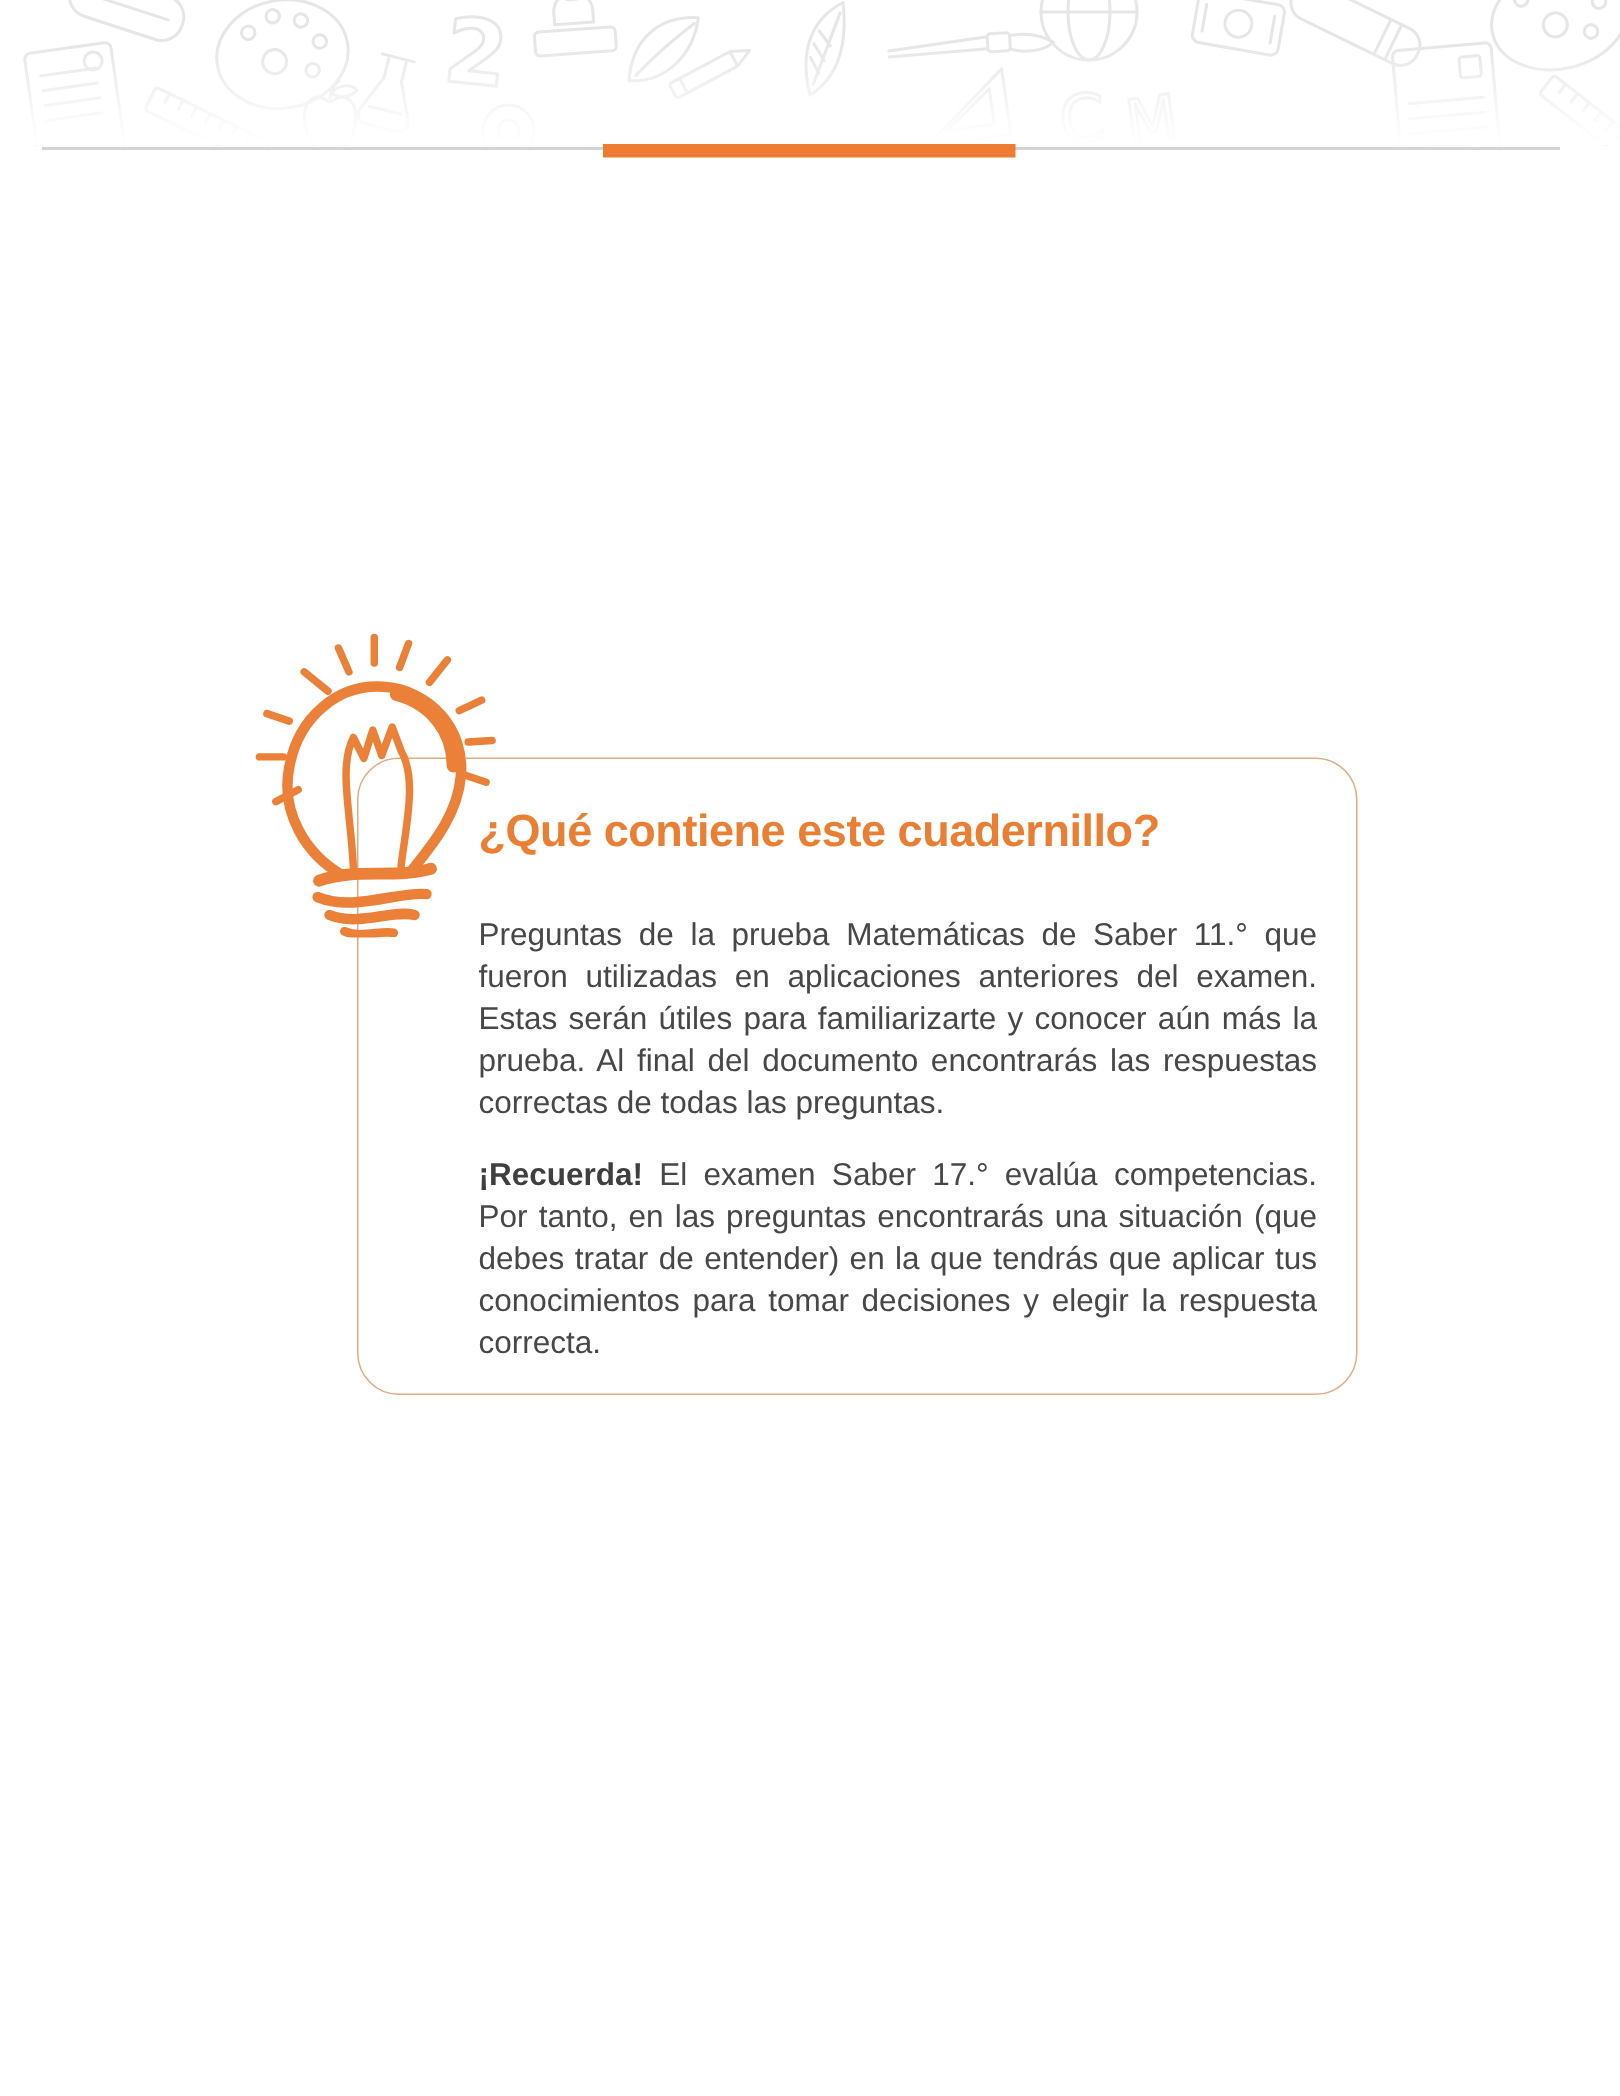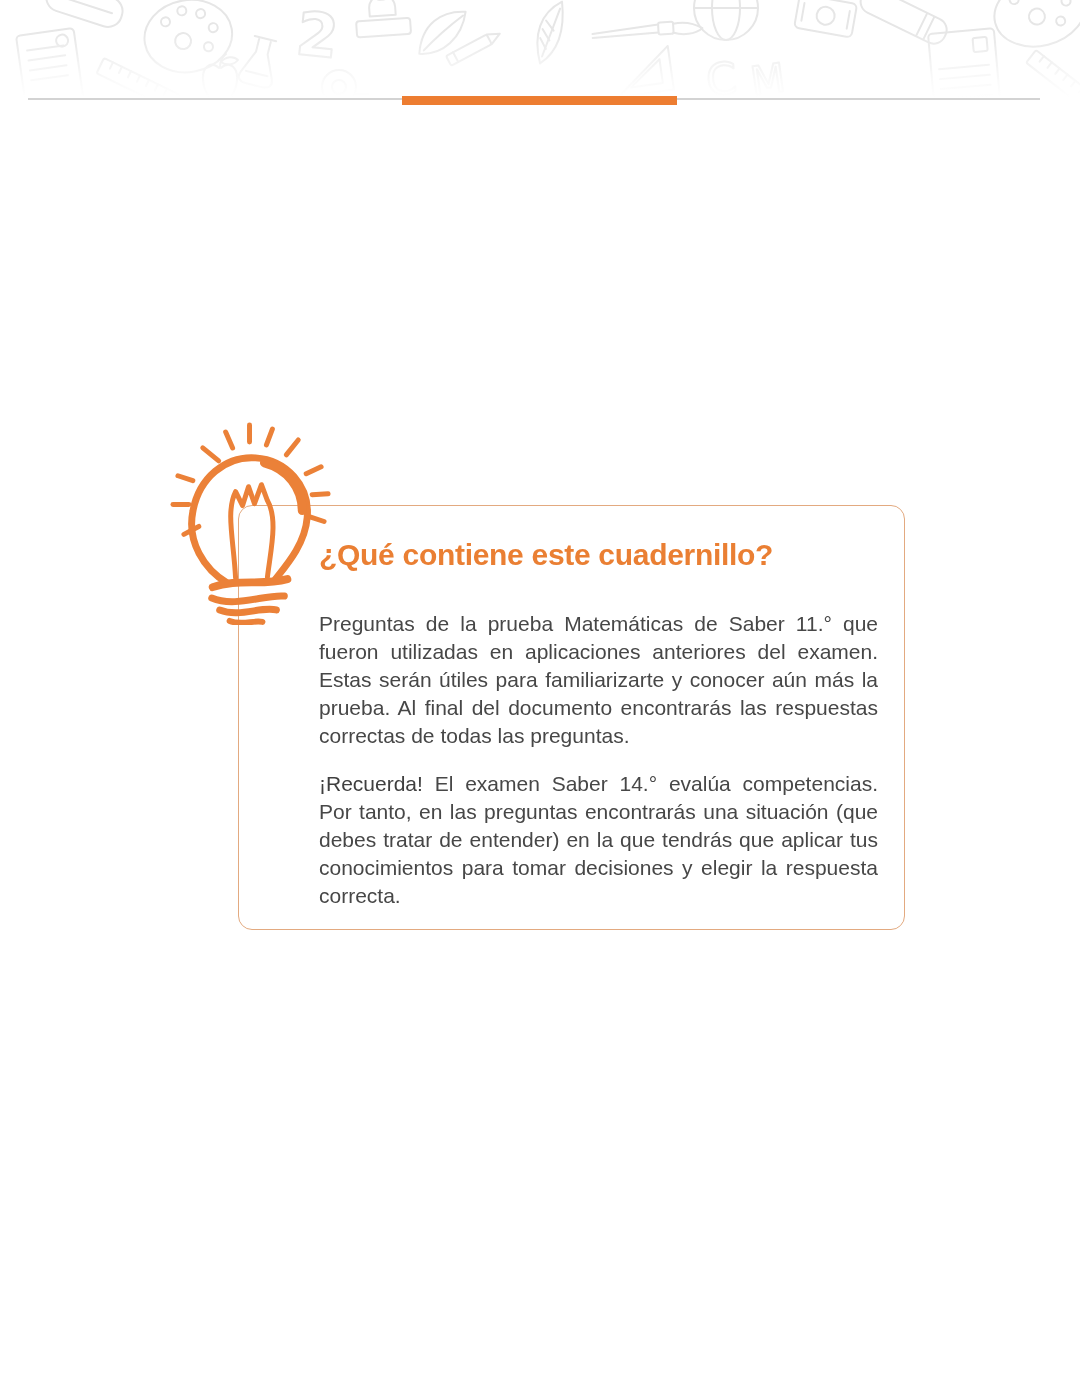--- a/index.html
+++ b/index.html
@@ -17,33 +17,33 @@
     pointer-events:none;
   }
   .divider { position:absolute; left:28px; top:98px; width:1012px; height:2px; background:#d3d3d3; z-index:1; }
   .accent-bar { position:absolute; left:402px; top:96px; width:275px; height:9px; background:#ed7d31; z-index:2; }
   
   .bulb { position:absolute; left:166px; top:416px; width:174px; height:209px; z-index:3; }
   
   .card {
     position:absolute; left:238px; top:505px; width:667px; height:425px;
     box-sizing:border-box; background:#ffffff;
-    border:1.5px solid #e3aa80; border-radius:14px;
+    border:1.5px solid #e3aa80; border-radius:28px;
     padding:30px 26px 0 80px; z-index:2;
   }
   .card-title {
     margin:0; font-size:30px; line-height:38px; font-weight:700;
     color:#ea7f33; letter-spacing:-0.3px;
   }
   .body-text {
     margin:36px 0 0 0; font-size:21px; line-height:28px;
     color:#474747; text-align:justify;
   }
   .body-text.second { margin-top:20px; }
-  .body-text strong { font-weight:400; color:#3f3f3f; }
+  .body-text strong { font-weight:700; color:#3f3f3f; }
 </style>
 </head>
 <body>
 
 <div class="page">
 
   <header class="band">
     <svg width="1080" height="100" viewBox="0 0 1080 100">
       <g stroke="#e6e6e6" stroke-width="2" fill="none" stroke-linecap="round" stroke-linejoin="round">
         <g transform="translate(16,36) rotate(-8)">
@@ -198,16 +198,16 @@
       <path d="M47,172 C72,163 97,171 122,164" stroke-width="8"></path>
       <path d="M46,183 C70,193 100,179 119,181" stroke-width="7"></path>
       <path d="M54,195 C74,203 96,191 111,195" stroke-width="7"></path>
       <path d="M64,206 C76,211 88,205 97,207" stroke-width="6"></path>
     </g>
   </svg>
 
   <section class="card">
     <h1 class="card-title">¿Qué contiene este cuadernillo?</h1>
     <p class="body-text">Preguntas de la prueba Matemáticas de Saber 11.° que fueron utilizadas en aplicaciones anteriores del examen. Estas serán útiles para familiarizarte y conocer aún más la prueba. Al final del documento encontrarás las respuestas correctas de todas las preguntas.</p>
-    <p class="body-text second"><strong>¡Recuerda!</strong><span> El examen Saber 14.° evalúa competencias. Por tanto, en las preguntas encontrarás una situación (que debes tratar de entender) en la que tendrás que aplicar tus conocimientos para tomar decisiones y elegir la respuesta correcta.</span></p>
+    <p class="body-text second"><strong>¡Recuerda!</strong><span> El examen Saber 17.° evalúa competencias. Por tanto, en las preguntas encontrarás una situación (que debes tratar de entender) en la que tendrás que aplicar tus conocimientos para tomar decisiones y elegir la respuesta correcta.</span></p>
   </section>
 
 </div>
 
 </body></html>

